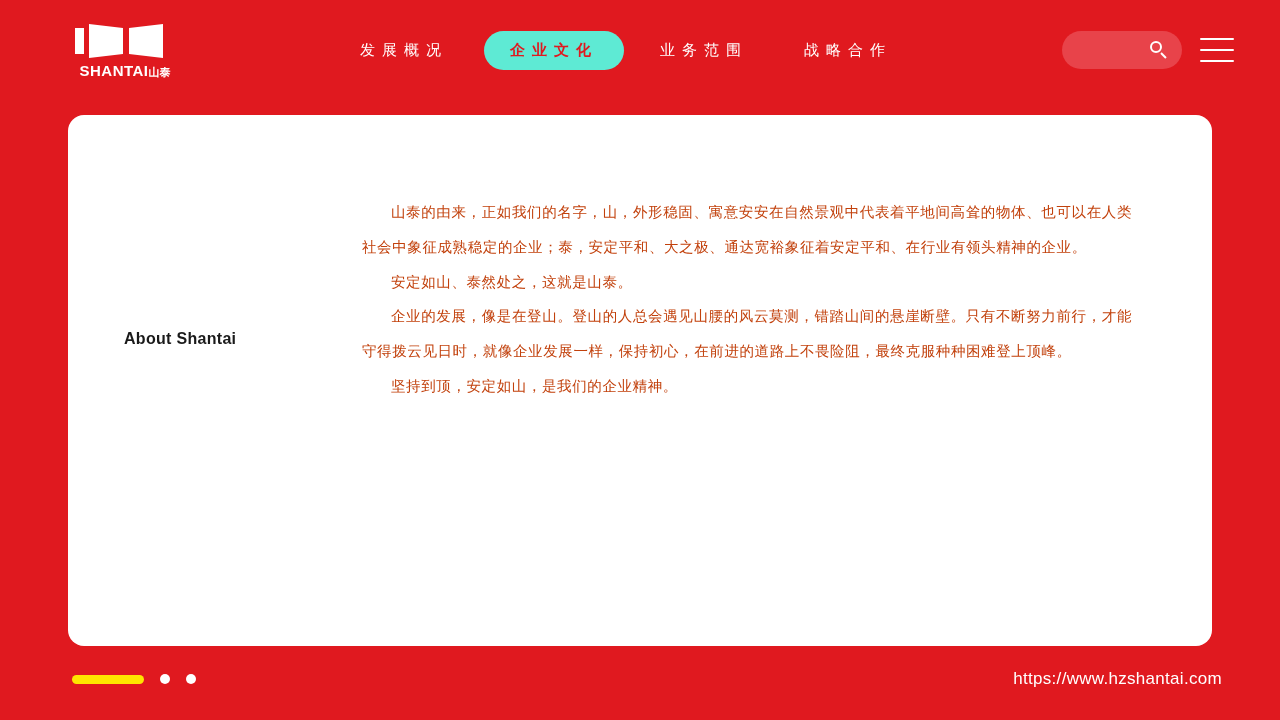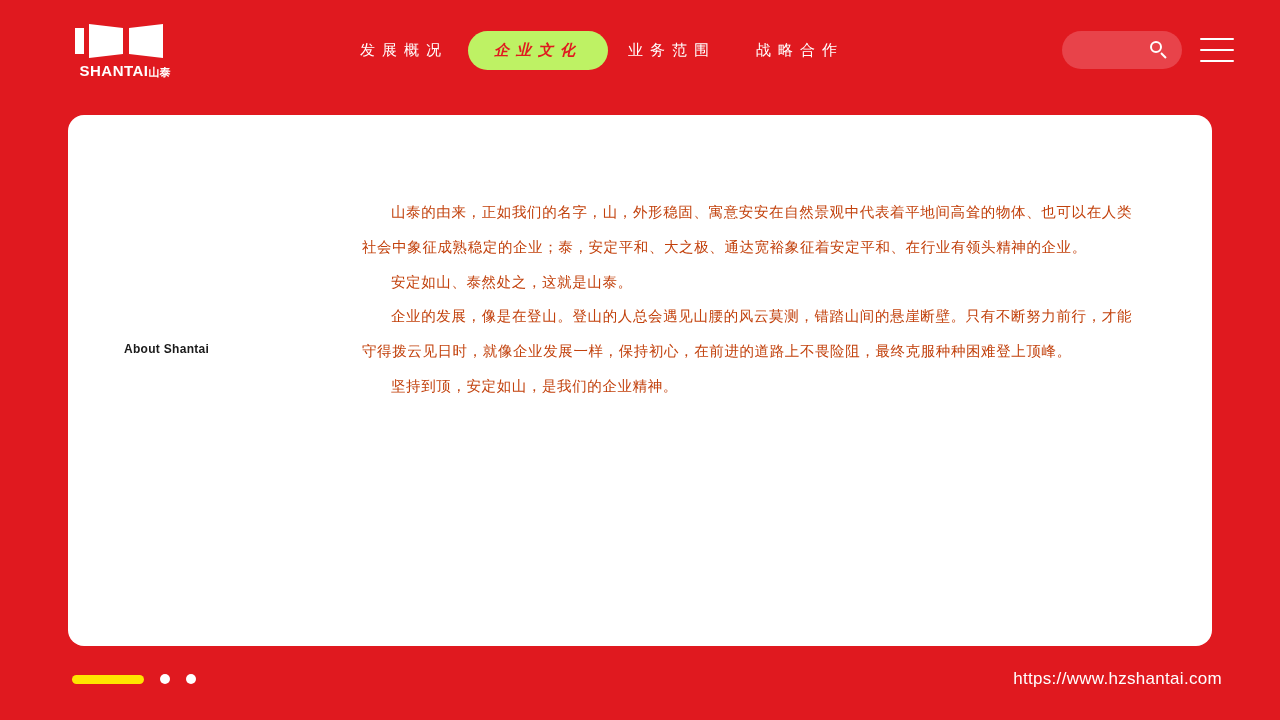--- a/index.html
+++ b/index.html
@@ -59,37 +59,36 @@
   }
   .logo-text .cn { font-size: 11px; letter-spacing: 0px; }
 
   .nav {
     position: absolute;
     left: 340px;
     top: 30px;
     height: 40px;
     display: flex;
     align-items: center;
-    gap: 0px;
+    gap: 16px;
   }
   .nav-item {
     color: #ffffff;
     font-size: 15px;
     letter-spacing: 7px;
     padding: 10px 20px;
     white-space: nowrap;
     cursor: pointer;
     border-radius: 20px;
   }
   .nav-item.active {
-    background: #bef264;
+    background: #5eead4;
     color: #e0191f;
     padding: 10px 26px;
     font-weight: bold;
-    font-style: italic;
   }
 
   .search-box {
     position: absolute;
     left: 1062px;
     top: 31px;
     width: 120px;
     height: 38px;
     background: #e8434a;
     border-radius: 19px;
@@ -170,23 +169,22 @@
   }
   .section-title .cn {
     color: #e0191f;
     font-size: 30px;
     font-weight: bold;
     letter-spacing: 8px;
     line-height: 1.2;
   }
   .section-title .en {
     color: #1a1a1a;
-    font-size: 12px;
-    font-weight: bold;
-    margin-top: 12px;
+    font-size: 16px;
+    font-weight: bold;
     letter-spacing: 0.3px;
   }
 
   .article {
     position: absolute;
     left: 294px;
     top: 80px;
     width: 770px;
   }
   .article p {

